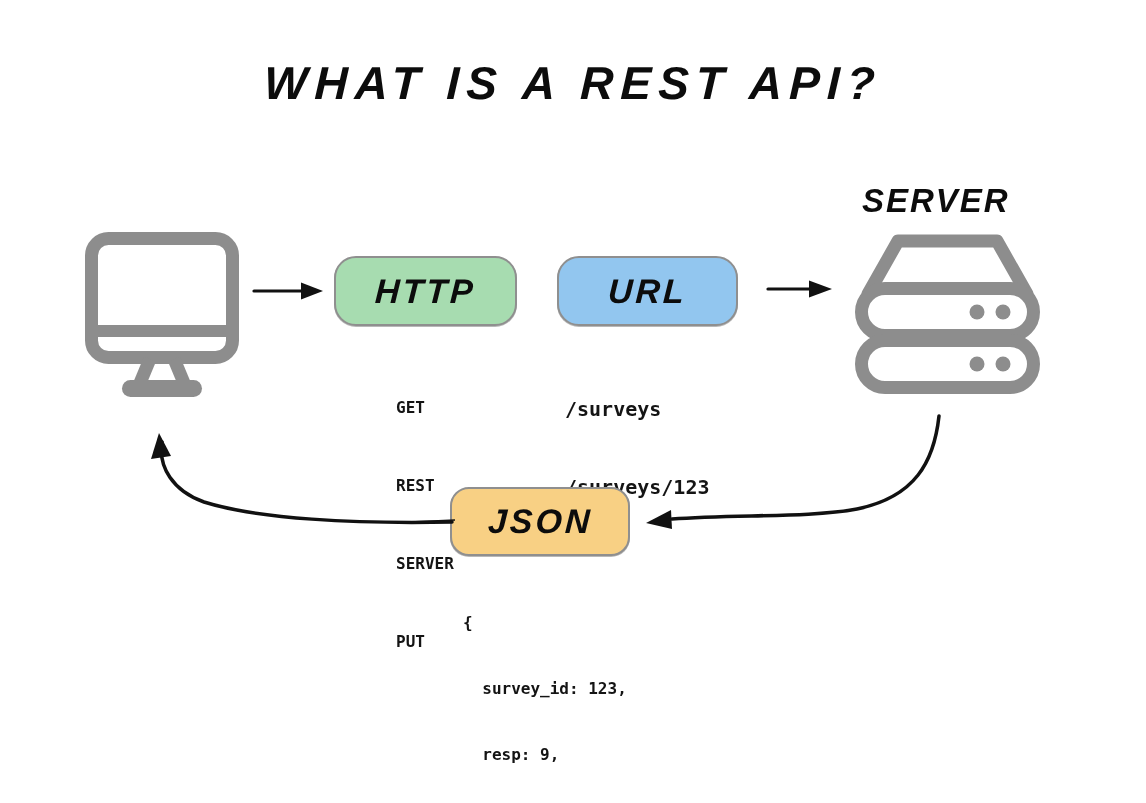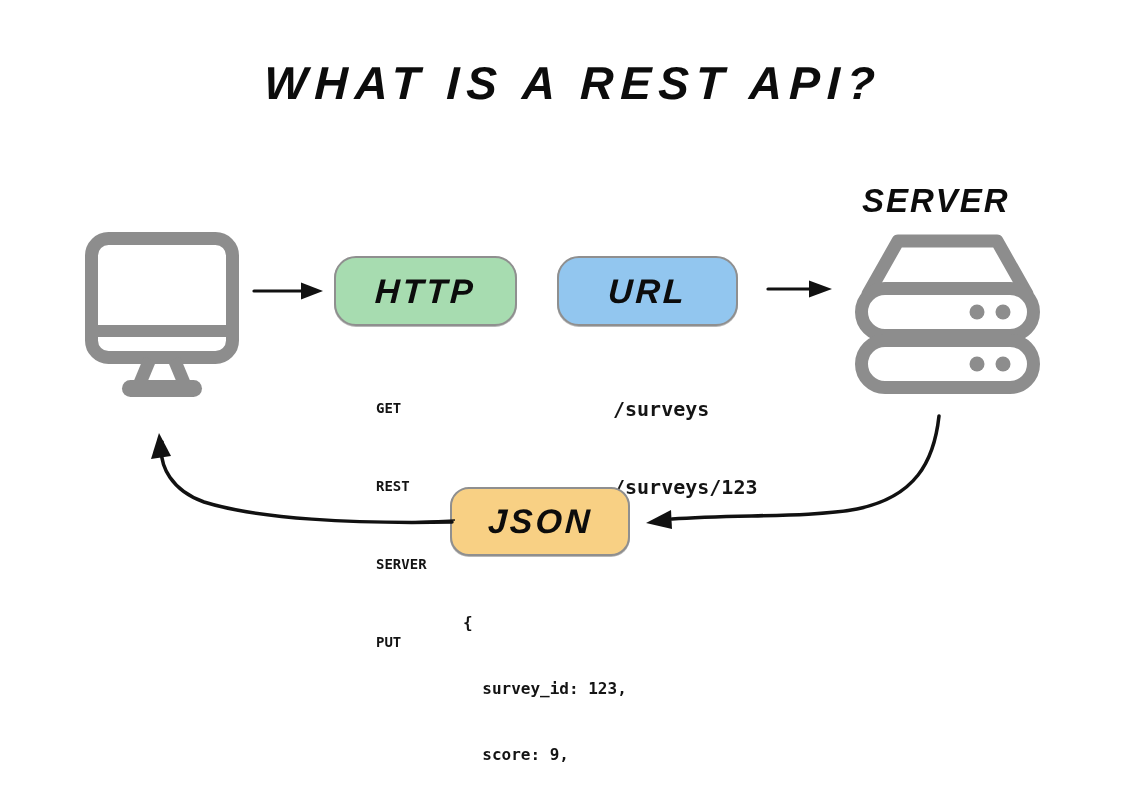--- a/index.html
+++ b/index.html
@@ -62,22 +62,22 @@
   .url-box  { left: 557px; top: 256px; width: 177px; height: 66px; background: #92c6ef; }
   .json-box { left: 450px; top: 487px; width: 176px; height: 65px; background: #f8d084; border-radius: 19px; }
 
   
   .mono-list {
     font-family: "DejaVu Sans Mono", monospace;
     font-weight: 700;
     color: #141414;
     white-space: pre;
   }
-  .methods { left: 376px; top: 343px; font-size: 14px; line-height: 26px; }
-  .paths   { left: 565px; top: 344px; font-size: 20px; line-height: 26px; margin-left: 48px; }
+  .methods { left: 396px; top: 343px; font-size: 16px; line-height: 26px; }
+  .paths   { left: 565px; top: 344px; font-size: 20px; line-height: 26px; }
   .code    { left: 463px; top: 568px; font-size: 16px; line-height: 22px; }
 
   
   .client-icon-wrap { left: 84px;  top: 231px; width: 156px; height: 168px; }
   .server-icon-wrap { left: 855px; top: 232px; width: 185px; height: 166px; }
 
   
   .arrows { left: 0; top: 0; width: 1146px; height: 803px; pointer-events: none; }
 </style>
 </head>
@@ -127,21 +127,21 @@
     <div>/surveys</div>
     <div>/surveys/123</div>
   </div>
 
   <div class="abs pill json-box">
     <span class="pill-label">JSON</span>
   </div>
   <div class="abs mono-list code">
     <div>{</div>
     <div>  survey_id: 123,</div>
-    <div>  score: 9,</div>
+    <div>  resp: 9,</div>
     
     
     
   </div>
 
   <svg class="abs arrows" viewBox="0 0 1146 803">
 
     <g>
       <line x1="254" y1="291" x2="303" y2="291" stroke="#111111" stroke-width="3.2" stroke-linecap="round"></line>
       <polygon points="301,282.5 323,291 301,299.5" fill="#111111"></polygon>

